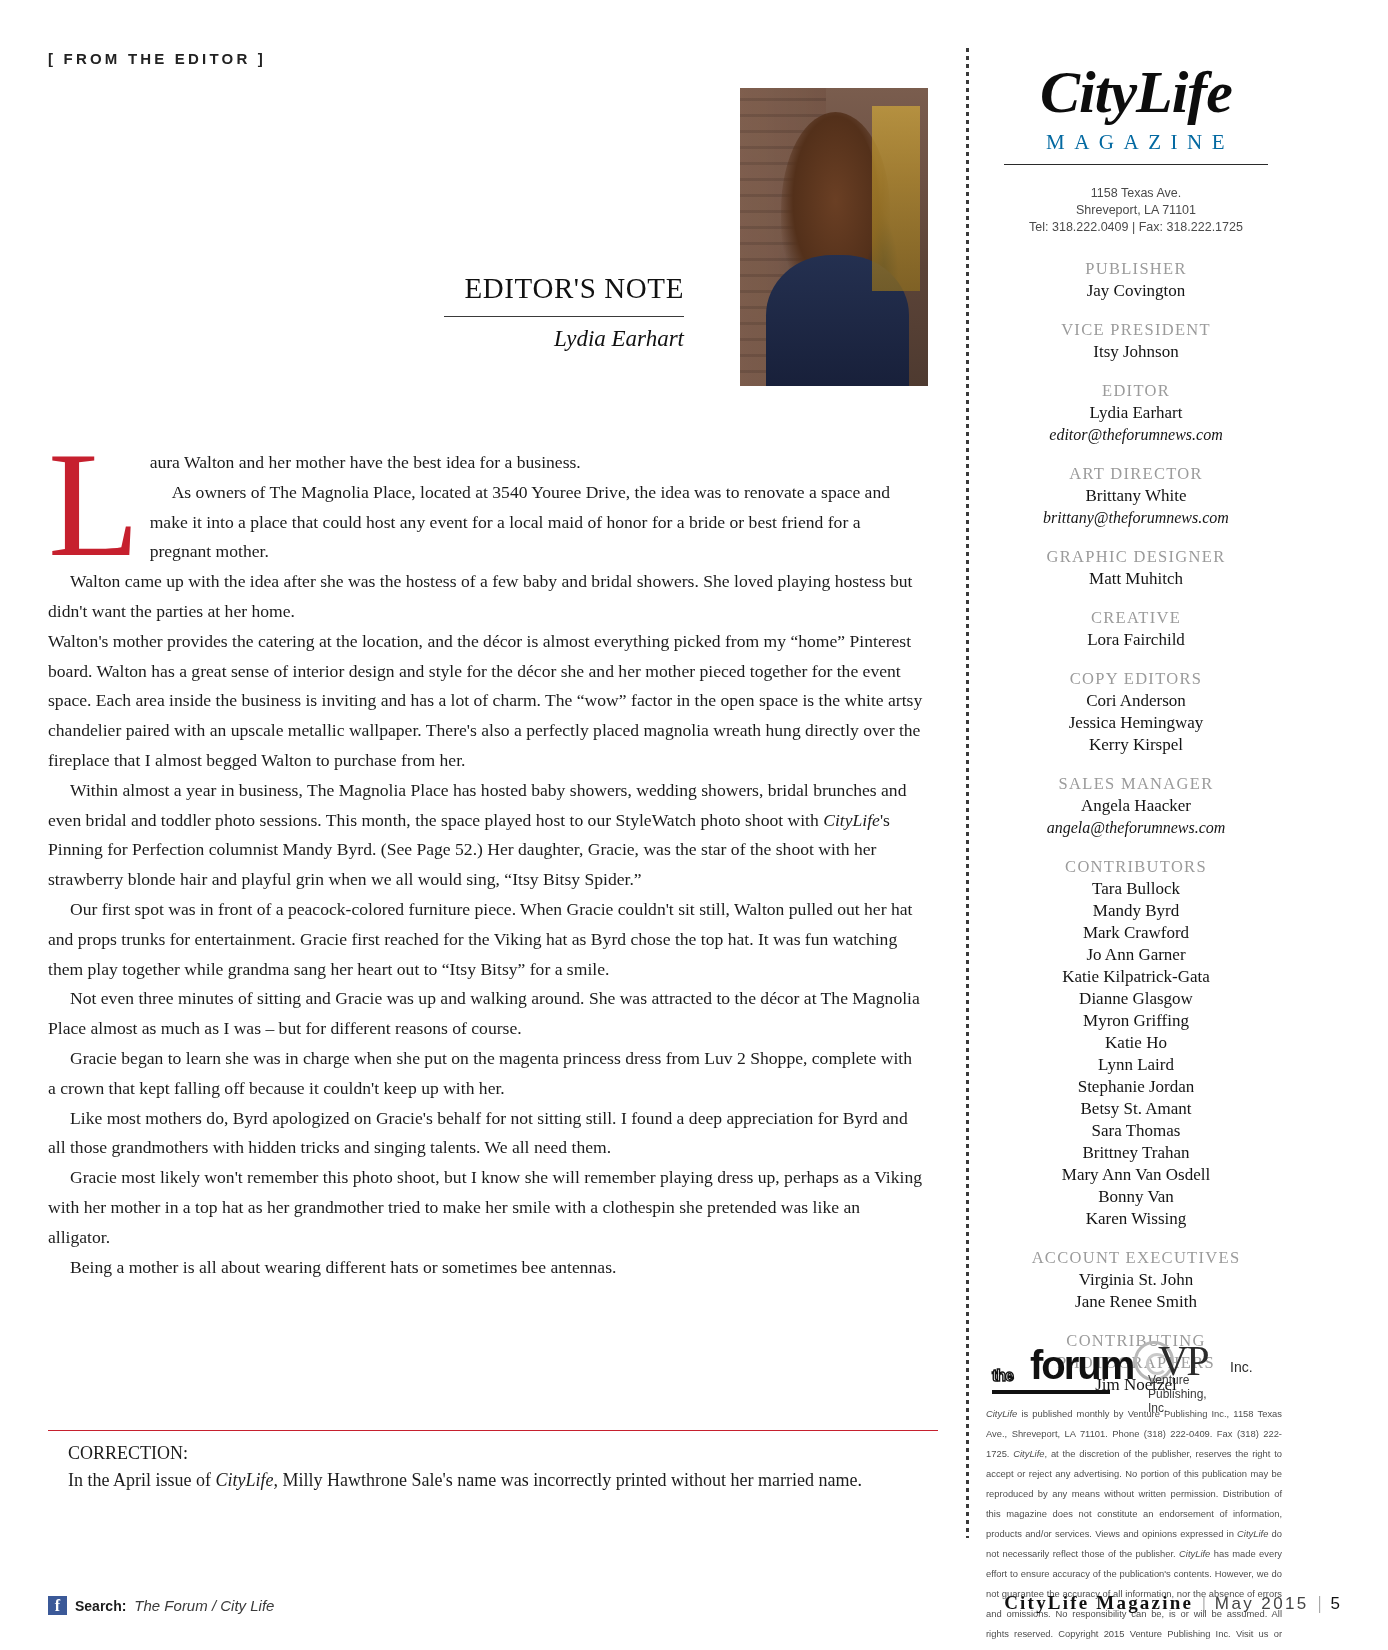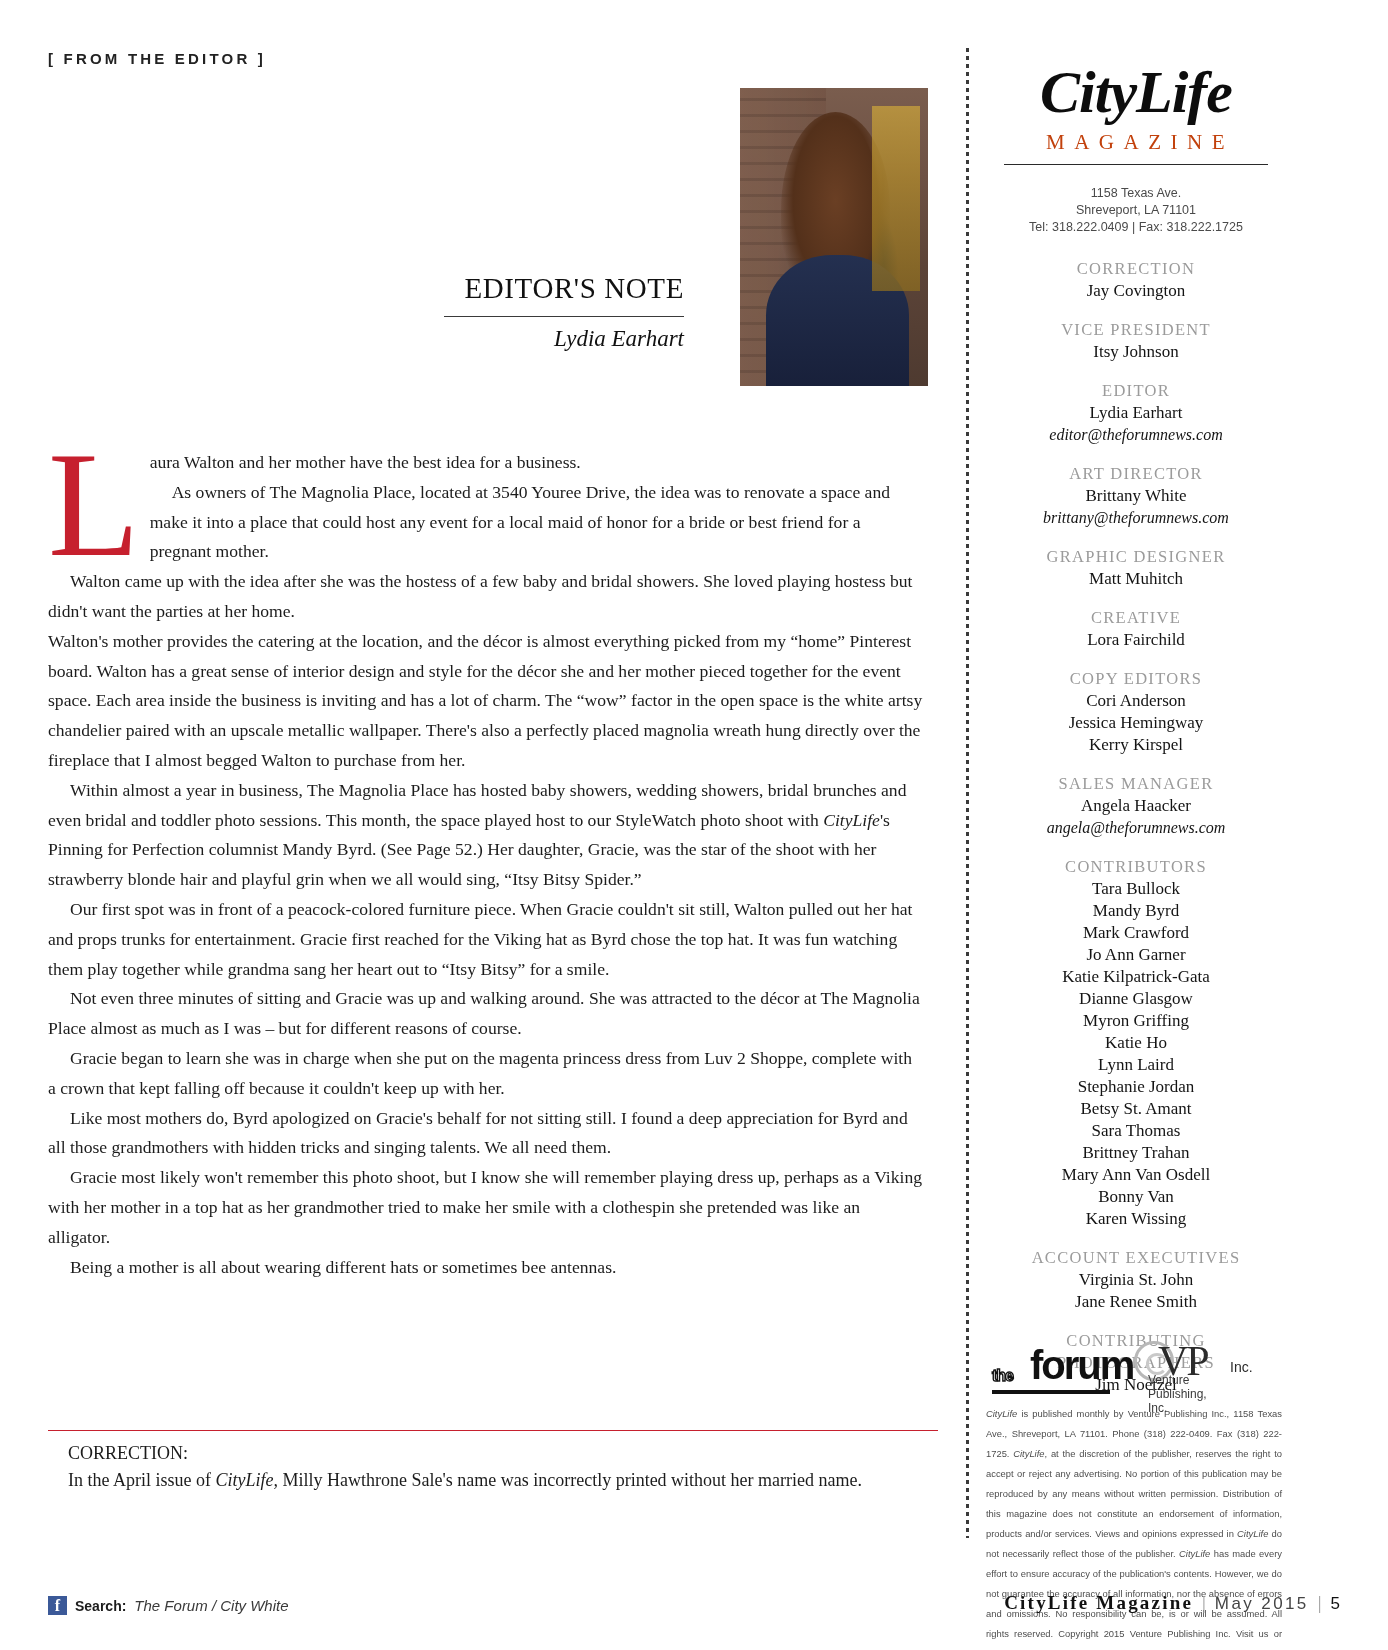--- a/index.html
+++ b/index.html
@@ -99,21 +99,21 @@
   .right-col {
     position: absolute; left: 986px; top: 56px; width: 300px; text-align: center;
   }
   .logo {
     font-family: "Liberation Serif", serif;
     font-style: italic; font-weight: 700;
     font-size: 60px; letter-spacing: -1px; color: #0d0d0d;
     line-height: 72px;
   }
   .logo-sub {
-    font-size: 21px; letter-spacing: 9.5px; color: #c2410c;
+    font-size: 21px; letter-spacing: 9.5px; color: #0369a1;
     margin-top: 2px; padding-left: 8px;
   }
   .logo-rule { border-top: 1.6px solid #2a2a2a; margin: 9px 18px 0; }
 
   .addr {
     font-family: "Liberation Sans", sans-serif;
     font-size: 12.5px; line-height: 17px; color: #4a4a4a;
     margin-top: 20px;
   }
 
@@ -262,21 +262,21 @@
     <div class="logo-rule"></div>
 
     <div class="addr">
       <div>1158 Texas Ave.</div>
       <div>Shreveport, LA 71101</div>
       <div>Tel: 318.222.0409  |  Fax: 318.222.1725</div>
     </div>
 
     <div class="staff" id="staff-list">
         <div class="staff-group">
-          <div class="role">CORRECTION</div>
+          <div class="role">PUBLISHER</div>
           <div class="person">Jay Covington</div>
         </div>
         <div class="staff-group">
           <div class="role">VICE PRESIDENT</div>
           <div class="person">Itsy Johnson</div>
         </div>
         <div class="staff-group">
           <div class="role">EDITOR</div>
           <div class="person">Lydia Earhart</div>
           <div class="email">editor@theforumnews.com</div>
@@ -348,21 +348,21 @@
       <span class="vp-inc">Inc.</span>
       <span class="vp-tag">Venture Publishing, Inc.</span>
     </div>
   </div>
 
   <div class="legal"><i>CityLife</i> is published monthly by Venture Publishing Inc., 1158 Texas Ave., Shreveport, LA 71101. Phone (318) 222-0409. Fax (318) 222-1725. <i>CityLife</i>, at the discretion of the publisher, reserves the right to accept or reject any advertising. No portion of this publication may be reproduced by any means without written permission. Distribution of this magazine does not constitute an endorsement of information, products and/or services. Views and opinions expressed in <i>CityLife</i> do not necessarily reflect those of the publisher. <i>CityLife</i> has made every effort to ensure accuracy of the publication's contents. However, we do not guarantee the accuracy of all information, nor the absence of errors and omissions. No responsibility can be, is or will be assumed. All rights reserved. Copyright 2015 Venture Publishing Inc. Visit us or subscribe online at: www.citylifemag.net.</div>
 
   <div class="footer-left">
     <span class="fb-icon">f</span>
     <span class="fb-search">Search:</span>
-    <span class="fb-text">The Forum / City White</span>
+    <span class="fb-text">The Forum / City Life</span>
   </div>
 
   <div class="footer-right">
     <span class="f-title">CityLife Magazine</span>
     <span class="f-bar">|</span>
     <span class="f-date">May 2015</span>
     <span class="f-bar">|</span>
     <span class="f-page">5</span>
   </div>
 

